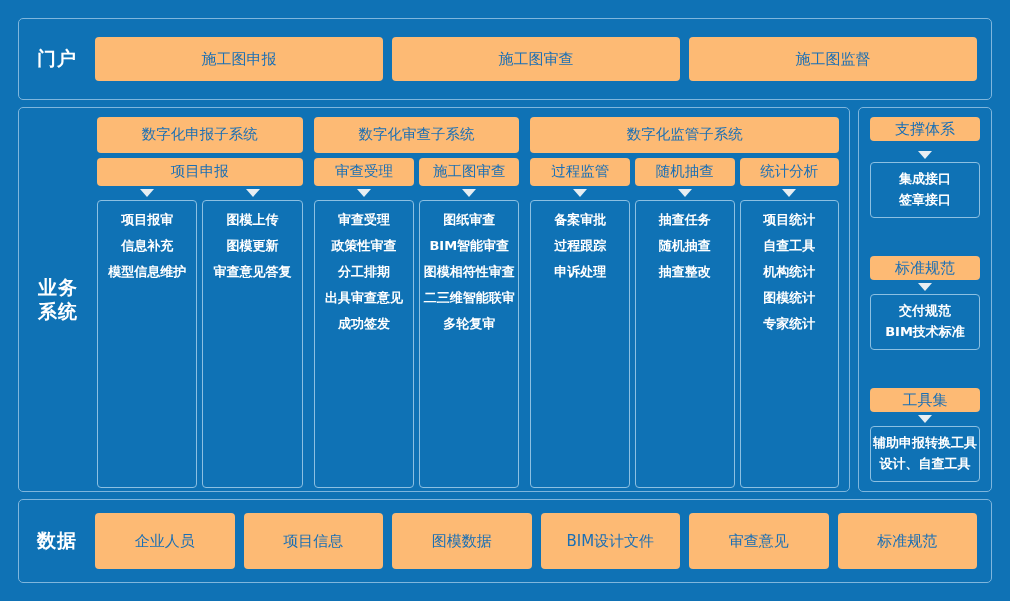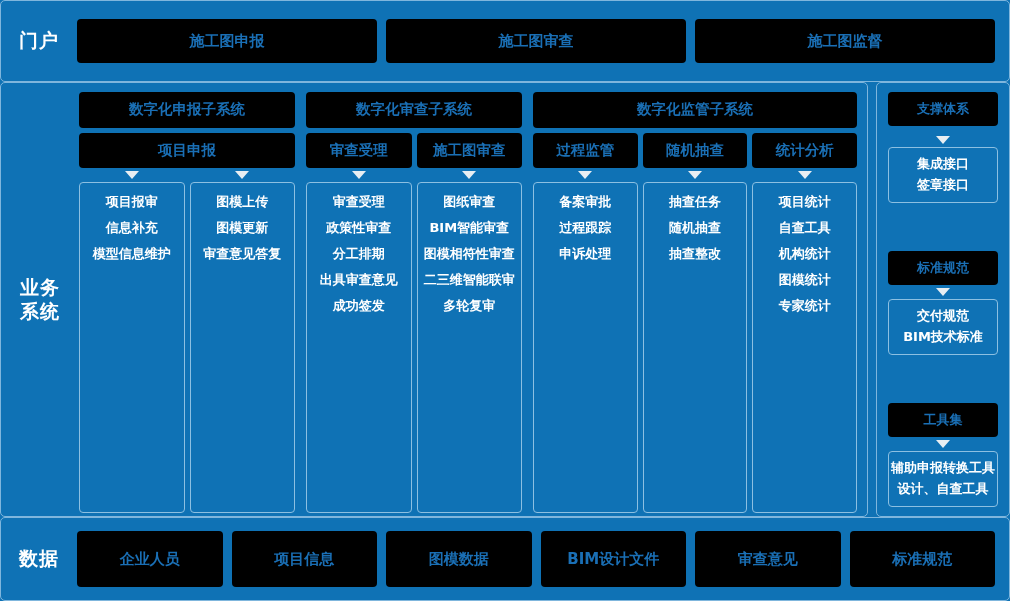--- a/index.html
+++ b/index.html
@@ -6,22 +6,22 @@
   body{
     width:1010px;height:601px;
     background:#0f72b5;
     font-family:"DejaVu Sans","Liberation Sans",sans-serif;
     overflow:hidden;
   }
   .page{
     position:relative;width:1010px;height:601px;
     background:#0f72b5;
     box-sizing:border-box;
-    padding:0;
-    display:flex;flex-direction:column;gap:0;
+    padding:18px;
+    display:flex;flex-direction:column;gap:7px;
   }
 
   
   .panel{
     border:1px solid #7fb6dd;
     border-radius:5px;
     background:#0f72b5;
     box-sizing:border-box;
   }
 
@@ -37,24 +37,24 @@
     font-size:19px;
     letter-spacing:1px;
     text-align:center;
     flex:0 0 76px;
     line-height:1.25;
   }
   .portal-items{
     flex:1;display:flex;gap:9px;
   }
   .wbox{
-    background:#000000;
+    background:#fdba74;
     border-radius:4px;
     color:#1a6fb5;
-    font-weight:bold;
+    font-weight:normal;
     display:flex;align-items:center;justify-content:center;
     text-align:center;
     box-sizing:border-box;
   }
   .portal-items .wbox{flex:1;height:44px;font-size:15px;}
 
   
   .mid{
     flex:1;
     display:flex;gap:8px;
@@ -71,21 +71,21 @@
     flex:1;display:flex;flex-direction:column;gap:0;min-width:0;height:100%;
     justify-content:flex-start;padding-top:5px;
   }
   .subsys-row{display:flex;gap:11px;}
   .subsys{display:flex;flex-direction:column;gap:5px;}
   .subsys.s1{flex:2;}
   .subsys.s2{flex:2;}
   .subsys.s3{flex:3;}
   .subsys-title{height:36px;font-size:14.5px;}
   .mods{display:flex;gap:5px;}
-  .mod{flex:1;height:35px;font-size:14.5px;}
+  .mod{flex:1;height:28px;font-size:14.5px;}
 
   .arrow-row{display:flex;gap:11px;margin-top:3px;}
   .arrow-grp{display:flex;gap:5px;}
   .arrow-grp.s1{flex:2;}
   .arrow-grp.s2{flex:2;}
   .arrow-grp.s3{flex:3;}
   .arrow-cell{flex:1;display:flex;justify-content:center;}
   .tri{
     width:0;height:0;
     border-left:7px solid transparent;
@@ -115,21 +115,21 @@
   }
 
   
   .support{
     flex:0 0 124px;
     display:flex;flex-direction:column;
     align-items:stretch;
     padding:9px 11px;
     gap:0;
   }
-  .support .wbox{height:34px;font-size:13px;}
+  .support .wbox{height:24px;font-size:15px;}
   .sp-gap{height:7px;}
   .sp-arrow{display:flex;justify-content:center;padding:3px 0;}
   .sp-body{
     border:1px solid #8cc0e2;border-radius:4px;
     padding:9px 2px;
     display:flex;flex-direction:column;align-items:center;gap:6px;
   }
   .sp-body span{color:#fff;font-weight:bold;font-size:13px;white-space:nowrap;line-height:1.15;}
   .sp-spacer{flex:1;min-height:6px;}
 

